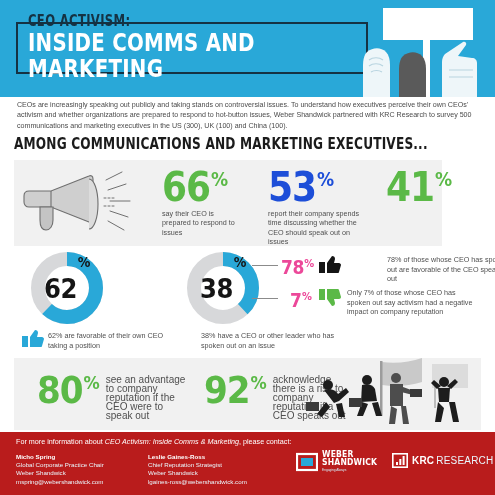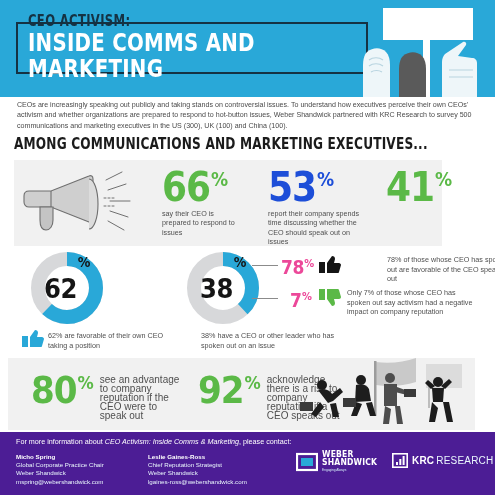--- a/index.html
+++ b/index.html
@@ -73,32 +73,32 @@
   .sidenum{
     position:absolute;
     font-family:"Liberation Sans Narrow","DejaVu Sans Condensed","Liberation Sans",sans-serif;
     font-weight:bold;font-size:19px;color:#ec4899;letter-spacing:-.5px;
     display:flex;align-items:flex-start;
   }
   .sidenum .pct{font-size:11px;margin-left:.5px;margin-top:1px;}
   .sidetext{position:absolute;font-size:7.2px;line-height:9.6px;color:#4f4f4f;width:120px;}
 
   
-  .panel3{position:absolute;left:8px;top:358px;width:467px;height:72px;background:#f1f1f1;}
+  .panel3{position:absolute;left:14px;top:358px;width:467px;height:72px;background:#f1f1f1;}
   .panel3 .num{
     font-family:"Liberation Sans Narrow","DejaVu Sans Condensed","Liberation Sans",sans-serif;
     font-weight:bold;font-size:38px;line-height:36px;color:#5bb947;letter-spacing:-1px;
     display:flex;align-items:flex-start;
   }
   .panel3 .num .pct{font-size:18px;line-height:18px;margin-left:1px;margin-top:2px;}
   .panel3 .cap{font-size:10px;line-height:9px;color:#4f4f4f;}
   .crowd{position:absolute;right:2px;top:0px;width:175px;height:68px;}
 
   
-  .footer{position:absolute;left:0;top:432px;width:495px;height:63px;background:#4c1d95;}
+  .footer{position:absolute;left:0;top:432px;width:495px;height:63px;background:#b91c1c;}
   .foot-lead{position:absolute;left:16px;top:5px;font-size:7.2px;color:#ffffff;}
   .foot-lead i{font-style:italic;}
   .contact{position:absolute;font-size:6.2px;line-height:8.2px;color:#eaf7fd;}
   .contact .nm{font-weight:bold;color:#ffffff;}
   .logos{position:absolute;left:296px;top:16px;width:188px;height:30px;}
 </style>
 </head>
 <body>
 
 <div class="page">

